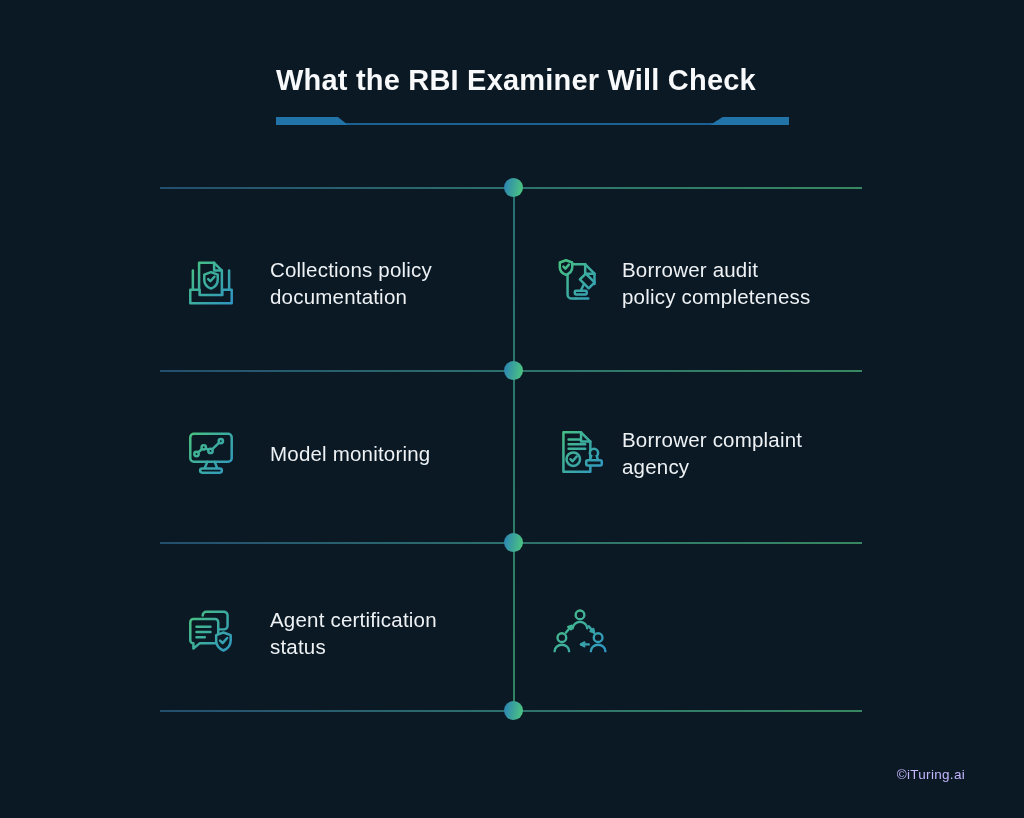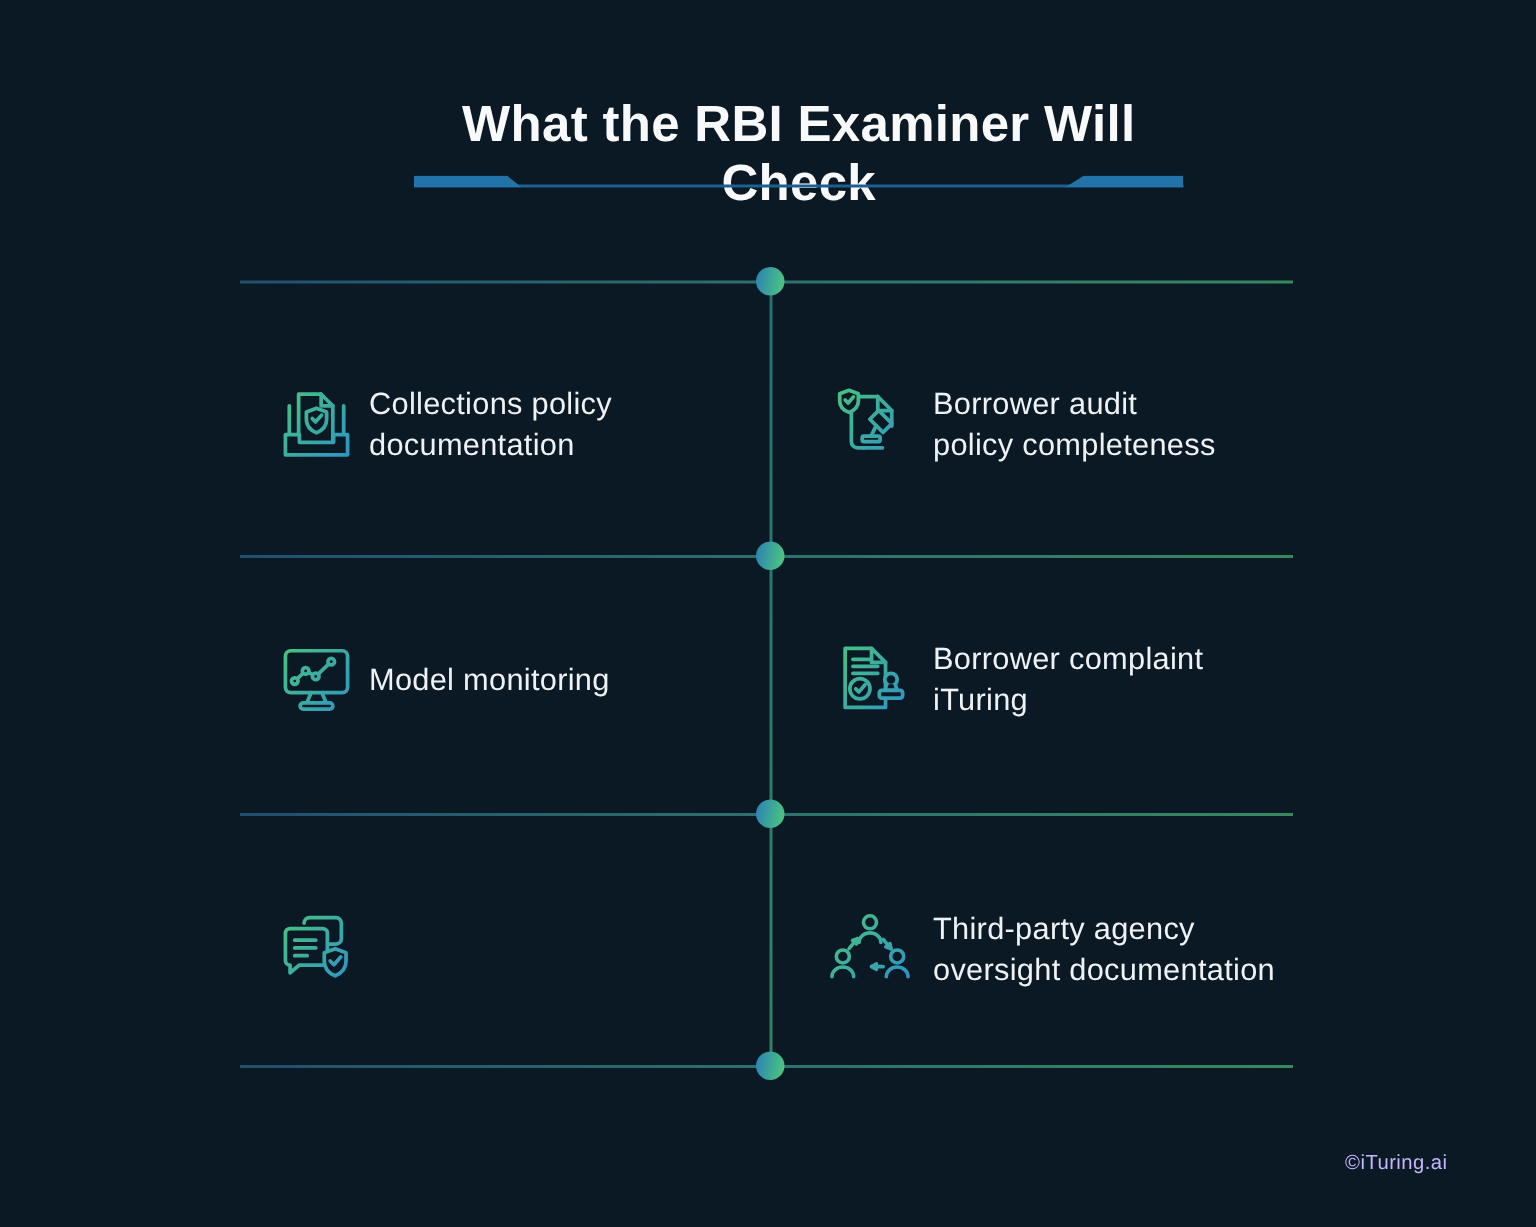--- a/index.html
+++ b/index.html
@@ -1,38 +1,38 @@
 <!DOCTYPE html>
 <html><head>
 <meta charset="utf-8">
 <style>
   html,body{margin:0;padding:0;background:#0b1924;}
   .canvas{position:relative;width:1024px;height:818px;background:#0b1924;overflow:hidden;
           font-family:"Liberation Sans",sans-serif;}
-  .title{position:absolute;left:276px;top:64px;width:513px;text-align:center;
-         font-size:34px;font-weight:700;color:#f7f9fb;letter-spacing:.2px;}
+  .title{position:absolute;left:276px;top:64px;width:513px;text-align:left;
+         font-size:29px;font-weight:700;color:#f7f9fb;letter-spacing:.2px;}
   
   .underline{position:absolute;left:276px;top:117px;width:513px;height:8px;}
   .underline .thin{position:absolute;left:0;right:0;bottom:0;height:2px;background:#1c5f93;}
   .underline .blk-l{position:absolute;left:0;top:0;width:72px;height:8px;background:#2173a8;
                     clip-path:polygon(0 0,86% 0,100% 100%,0 100%);}
   .underline .blk-r{position:absolute;right:0;top:0;width:79px;height:8px;background:#2173a8;
                     clip-path:polygon(16% 0,100% 0,100% 100%,0 100%);}
   
   .hline{position:absolute;left:160px;width:702px;height:1.5px;opacity:.85;
          background:linear-gradient(90deg,#27587b 0%,#33807a 50%,#3f9c6b 100%);}
   .vline{position:absolute;left:513px;top:188px;width:1.5px;height:523px;opacity:.8;
          background:linear-gradient(180deg,#2e8486,#3b9d72);}
   .dot{position:absolute;left:504px;width:19px;height:19px;border-radius:50%;
        background:linear-gradient(100deg,#2a80b6,#4fca7c);}
   
   .item{position:absolute;display:flex;align-items:center;height:92px;}
   .col-l{left:182px;width:330px;}
   .col-r{left:551px;width:340px;}
-  .col-l .txt{margin-left:6px;}
+  .col-l .txt{margin-left:30px;}
   .col-r .txt{margin-left:13px;}
   .txt{font-size:20.5px;line-height:27px;color:#eef2f5;letter-spacing:.2px;}
   .ic{width:58px;height:58px;flex:0 0 auto;}
   .credit{position:absolute;right:59px;top:767px;font-size:13.5px;color:#c4b5fd;letter-spacing:.3px;}
 </style>
 </head>
 <body>
 
 <div class="canvas">
 
@@ -142,40 +142,44 @@
         <path d="M17 15 h11 M17 19.5 h16 M17 24 h16"></path>
         <circle cx="21.5" cy="34" r="6.5"></circle>
         <path d="M18.8 34 l2 2 l4 -4.6"></path>
         <circle cx="41.5" cy="28" r="4" fill="#0b1924"></circle>
         <path d="M38.8 31 l-1.3 4 h8 l-1.3 -4" fill="#0b1924"></path>
         <rect x="34" y="35" width="15" height="5" rx="1.5" fill="#0b1924"></rect>
       </g>
     </svg>
     <div class="txt">
       <div>Borrower complaint</div>
-      <div>iTuring</div>
+      <div>agency</div>
     </div>
   </div>
 
   <div class="item col-l" style="top:587px">
     <svg class="ic" viewBox="0 0 56 56" fill="none" stroke-linecap="round" stroke-linejoin="round">
       <defs>
           <linearGradient id="g5" gradientUnits="userSpaceOnUse" x1="4" y1="8" x2="52" y2="48">
         <stop offset="0" stop-color="#49c47d"></stop>
             <stop offset="1" stop-color="#2e93c6"></stop>
           </linearGradient>
         </defs>
       <g stroke="url(#g5)" stroke-width="2.4">
         <path d="M20 11 a3.5 3.5 0 0 1 3.5 -3.5 h17 a3.5 3.5 0 0 1 3.5 3.5 v10 a3.5 3.5 0 0 1 -3.5 3.5 h-4"></path>
         <path d="M11 14.5 h21 a3 3 0 0 1 3 3 v17.5 a3 3 0 0 1 -3 3 h-15 l-6 5 v-5 h0 a3 3 0 0 1 -3 -3 V17.5 a3 3 0 0 1 3 -3 z" fill="#0b1924"></path>
         <path d="M14 22 h13.5 M14 27 h13.5 M14 32 h8"></path>
         <path d="M40 27.5 l7 2.6 v5.4 c0 4.8 -3 7.7 -7 9.4 c-4 -1.7 -7 -4.6 -7 -9.4 v-5.4 z" fill="#0b1924"></path>
         <path d="M36.8 35.4 l2.4 2.4 l4.4 -5"></path>
       </g>
     </svg>
+    <div class="txt">
+      <div>Agent certification</div>
+      <div>status</div>
+    </div>
   </div>
 
   <div class="item col-r" style="top:587px">
     <svg class="ic" viewBox="0 0 56 56" fill="none" stroke-linecap="round" stroke-linejoin="round">
       <defs>
           <linearGradient id="g6" gradientUnits="userSpaceOnUse" x1="4" y1="8" x2="52" y2="48">
         <stop offset="0" stop-color="#49c47d"></stop>
             <stop offset="1" stop-color="#2e93c6"></stop>
           </linearGradient>
         </defs>
@@ -187,21 +191,17 @@
         <circle cx="45.5" cy="32.5" r="4.2"></circle>
         <path d="M38.5 45.5 a7 6.2 0 0 1 14 0"></path>
         <path d="M14.5 27.5 l5 -6"></path>
         <path d="M20 21 l-0.7 3.4 M20 21 l-3.3 1.2"></path>
         <path d="M36.5 21.5 l5 6"></path>
         <path d="M41.5 27.5 l-3.3 -1.2 M41.5 27.5 l-0.7 -3.4"></path>
         <path d="M36.5 39 h-7.5"></path>
         <path d="M29 39 l3.2 -1.8 M29 39 l3.2 1.8"></path>
       </g>
     </svg>
-    <div class="txt">
-      <div>Third-party agency</div>
-      <div>oversight documentation</div>
-    </div>
   </div>
 
   <div class="credit">©iTuring.ai</div>
 
 </div>
 
 </body></html>

